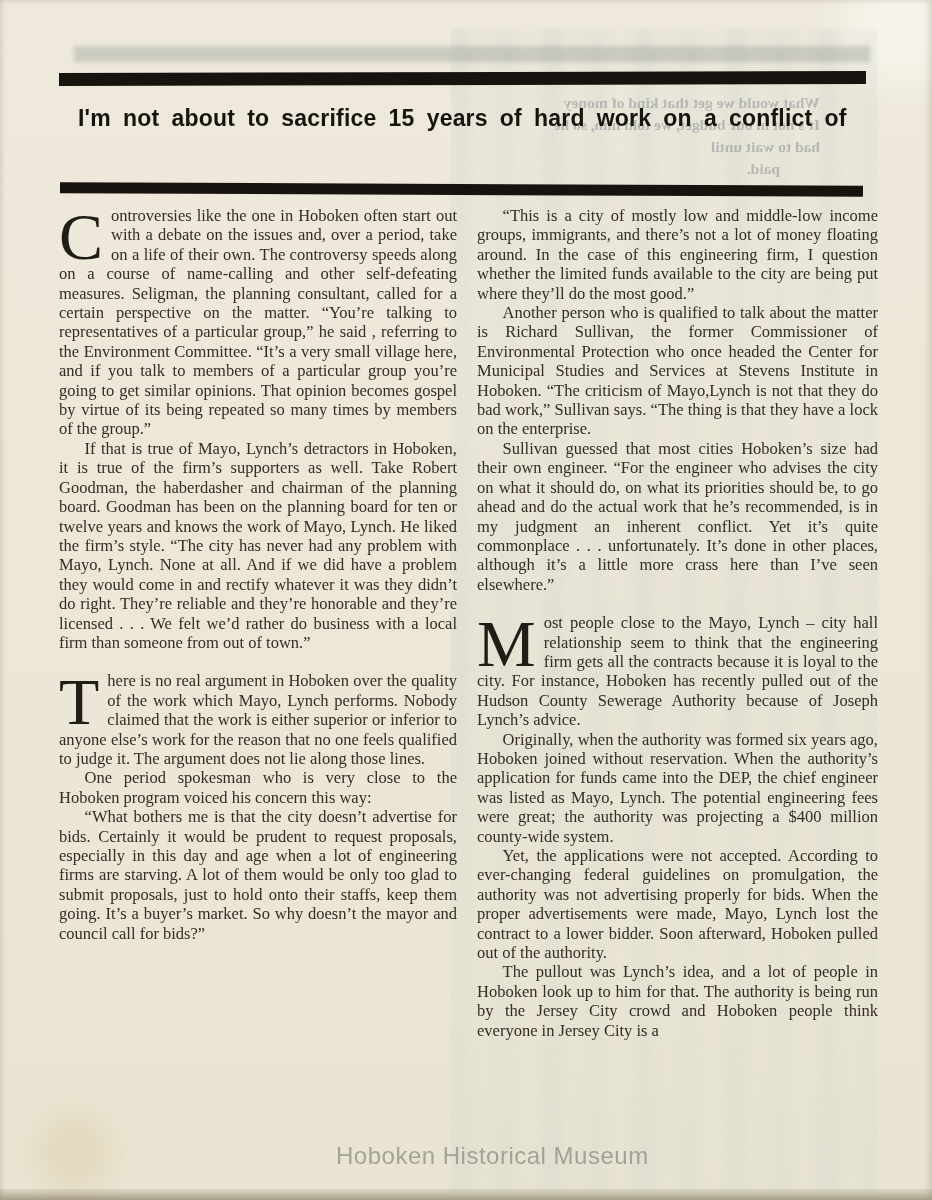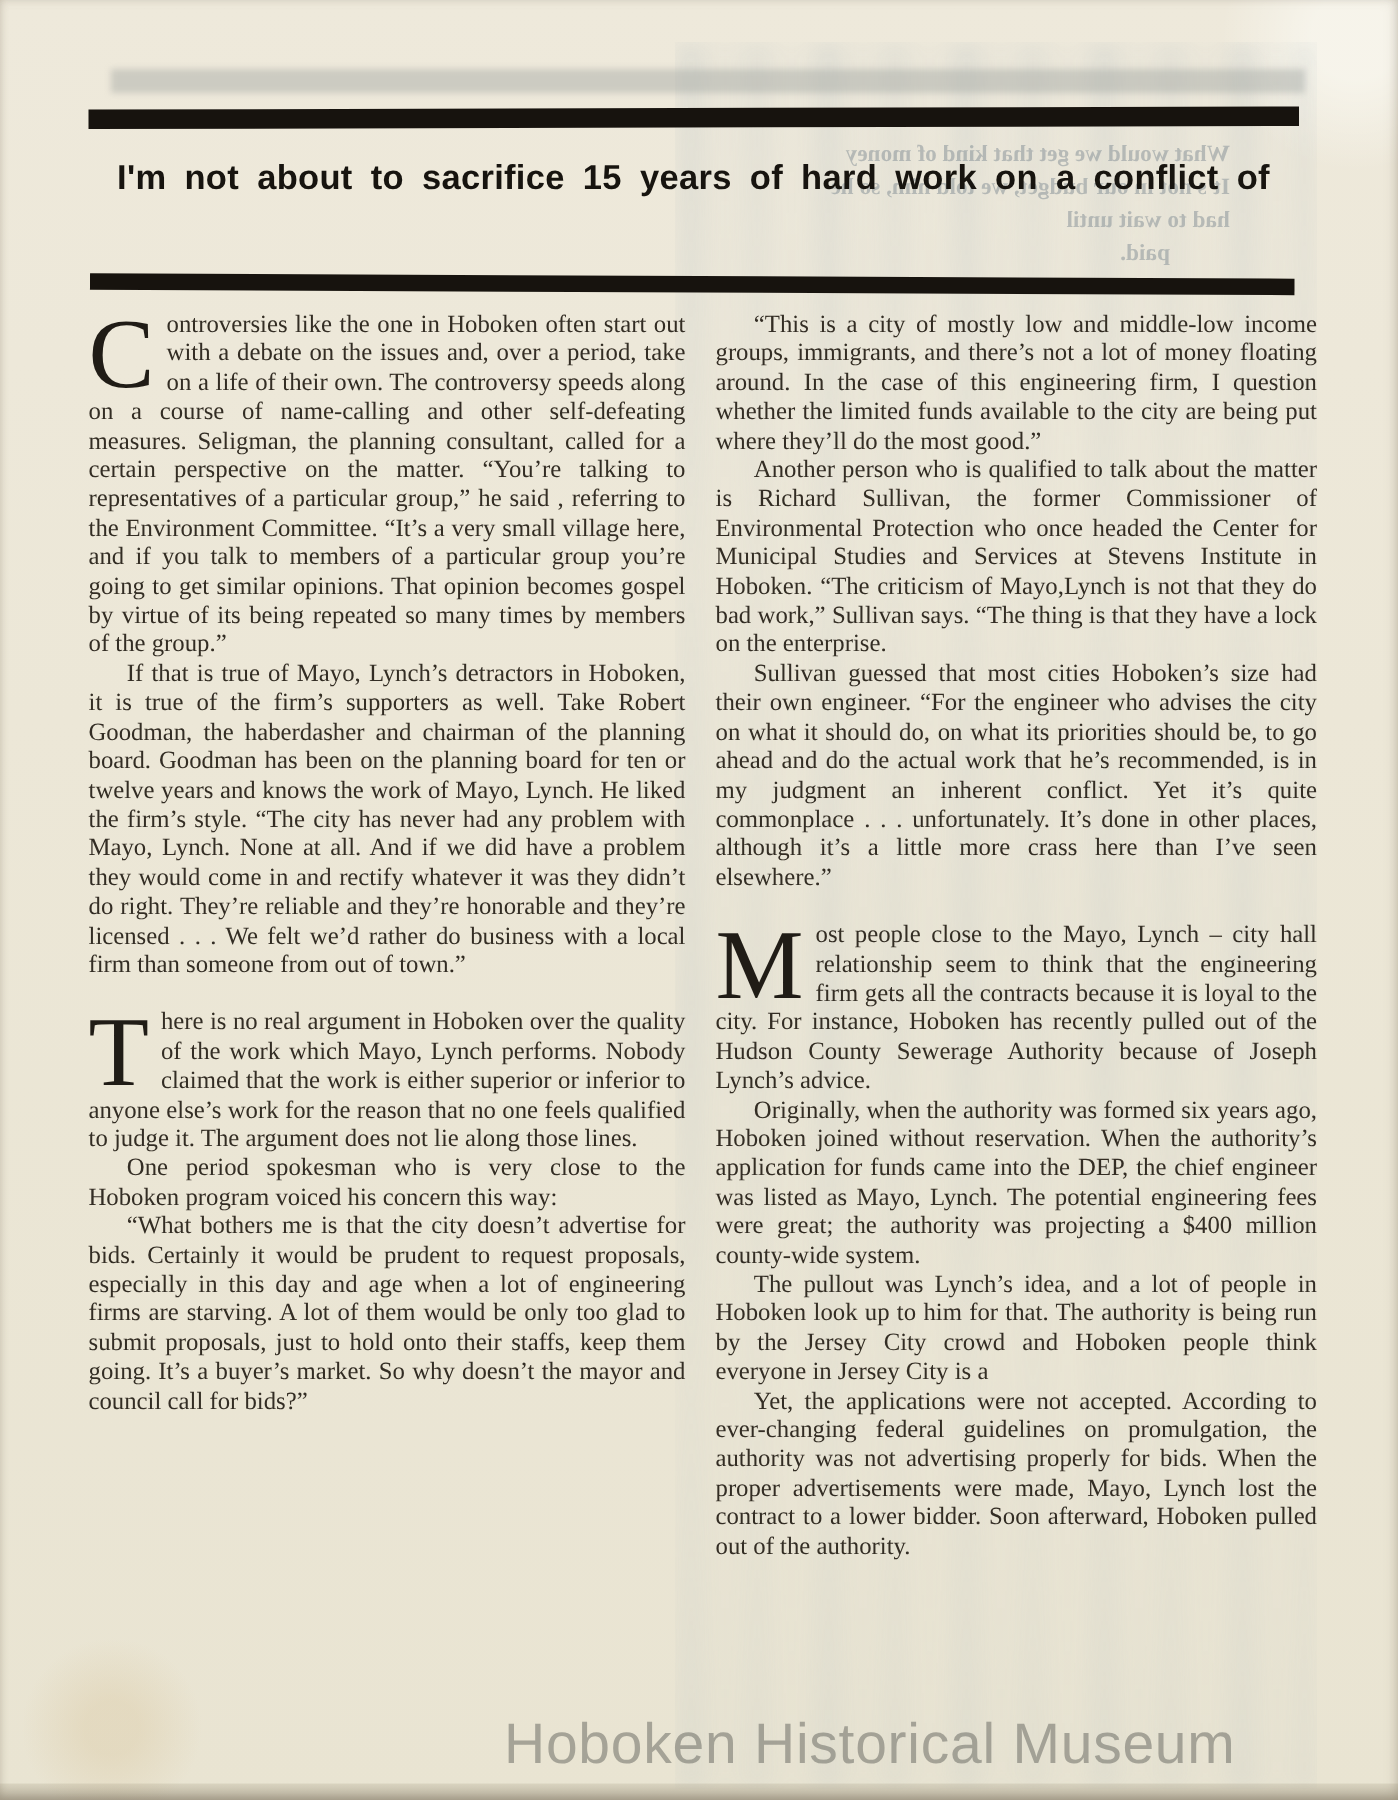--- a/index.html
+++ b/index.html
@@ -73,21 +73,21 @@
     float:left;
     font-family:"Liberation Serif",serif;
     font-size:66px;line-height:0.78;
     padding:5px 8px 0 0;
     color:#201c16;
   }
   
   .watermark{
     position:absolute;left:336px;top:1142px;
     font-family:"Liberation Sans",sans-serif;
-    font-size:38px;letter-spacing:0.5px;white-space:nowrap;
+    font-size:24px;letter-spacing:0.5px;white-space:nowrap;
     color:rgba(110,110,102,0.55);
     pointer-events:none;
   }
   .page-bottom-edge{
     position:absolute;left:0;top:1189px;width:932px;height:11px;
     background:linear-gradient(180deg,rgba(146,135,108,0.18),rgba(118,108,88,0.42));
   }
 </style>
 </head>
 <body>
@@ -119,22 +119,22 @@
         <p class="para section"><span class="dropcap">T</span>here is no real argument in Hoboken over the quality of the work which Mayo, Lynch performs. Nobody claimed that the work is either superior or inferior to anyone else’s work for the reason that no one feels qualified to judge it. The argument does not lie along those lines.</p>
         <p class="para indent">One period spokesman who is very close to the Hoboken program voiced his concern this way:</p>
         <p class="para indent">“What bothers me is that the city doesn’t advertise for bids. Certainly it would be prudent to request proposals, especially in this day and age when a lot of engineering firms are starving. A lot of them would be only too glad to submit proposals, just to hold onto their staffs, keep them going. It’s a buyer’s market. So why doesn’t the mayor and council call for bids?”</p>
       </div>
     <div class="col col-right" id="col-right">
         <p class="para indent">“This is a city of mostly low and middle-low income groups, immigrants, and there’s not a lot of money floating around. In the case of this engineering firm, I question whether the limited funds available to the city are being put where they’ll do the most good.”</p>
         <p class="para indent">Another person who is qualified to talk about the matter is Richard Sullivan, the former Commissioner of Environmental Protection who once headed the Center for Municipal Studies and Services at Stevens Institute in Hoboken. “The criticism of Mayo,Lynch is not that they do bad work,” Sullivan says. “The thing is that they have a lock on the enterprise.</p>
         <p class="para indent">Sullivan guessed that most cities Hoboken’s size had their own engineer. “For the engineer who advises the city on what it should do, on what its priorities should be, to go ahead and do the actual work that he’s recommended, is in my judgment an inherent conflict. Yet it’s quite commonplace . . . unfortunately. It’s done in other places, although it’s a little more crass here than I’ve seen elsewhere.”</p>
         <p class="para section"><span class="dropcap">M</span>ost people close to the Mayo, Lynch – city hall relationship seem to think that the engineering firm gets all the contracts because it is loyal to the city. For instance, Hoboken has recently pulled out of the Hudson County Sewerage Authority because of Joseph Lynch’s advice.</p>
         <p class="para indent">Originally, when the authority was formed six years ago, Hoboken joined without reservation. When the authority’s application for funds came into the DEP, the chief engineer was listed as Mayo, Lynch. The potential engineering fees were great; the authority was projecting a $400 million county-wide system.</p>
+        <p class="para indent">Yet, the applications were not accepted. According to ever-changing federal guidelines on promulgation, the authority was not advertising properly for bids. When the proper advertisements were made, Mayo, Lynch lost the contract to a lower bidder. Soon afterward, Hoboken pulled out of the authority.</p>
         <p class="para indent">The pullout was Lynch’s idea, and a lot of people in Hoboken look up to him for that. The authority is being run by the Jersey City crowd and Hoboken people think everyone in Jersey City is a</p>
-        <p class="para indent">Yet, the applications were not accepted. According to ever-changing federal guidelines on promulgation, the authority was not advertising properly for bids. When the proper advertisements were made, Mayo, Lynch lost the contract to a lower bidder. Soon afterward, Hoboken pulled out of the authority.</p>
       </div>
   </div>
 
   <div class="watermark">Hoboken Historical Museum</div>
 
   <div class="page-bottom-edge"></div>
 
 </div>
 
 </body></html>

